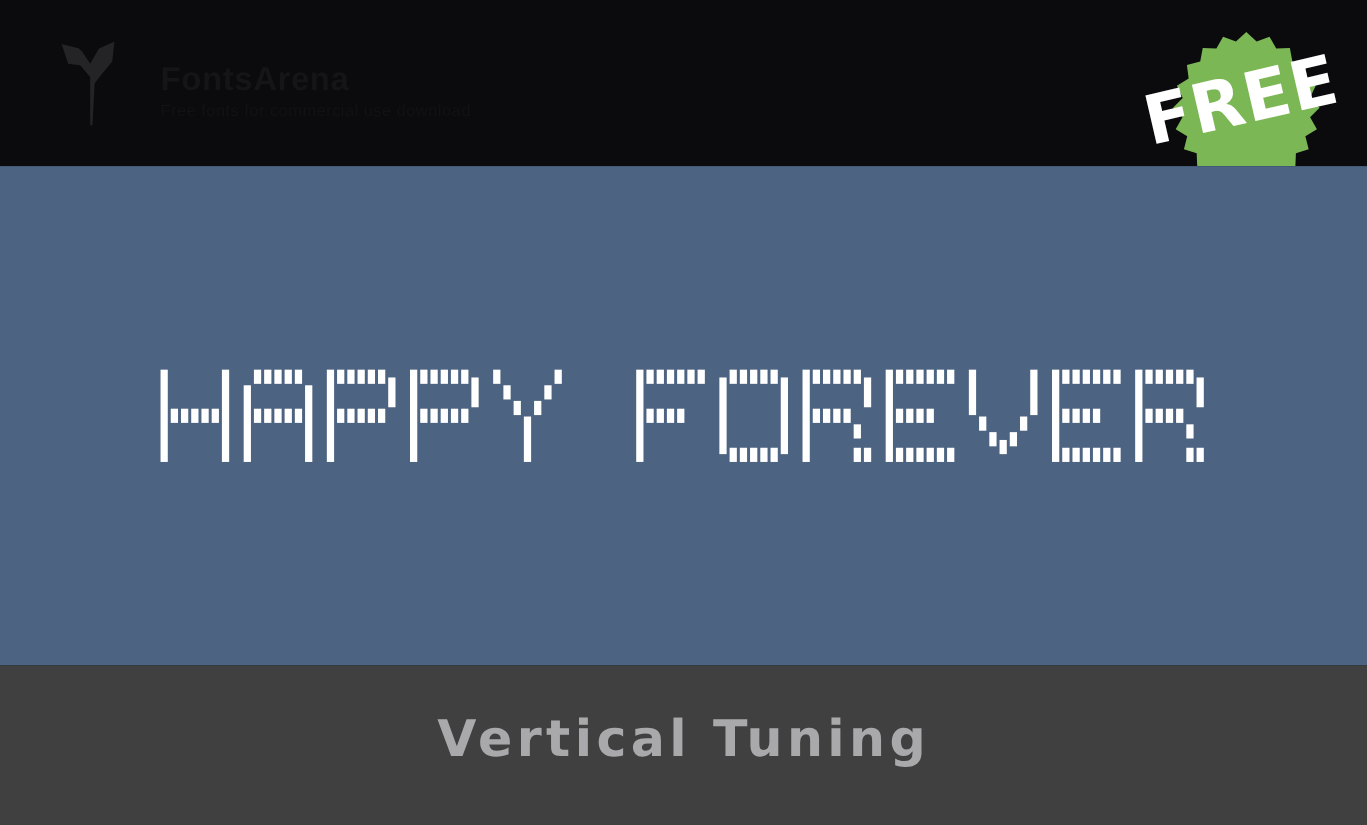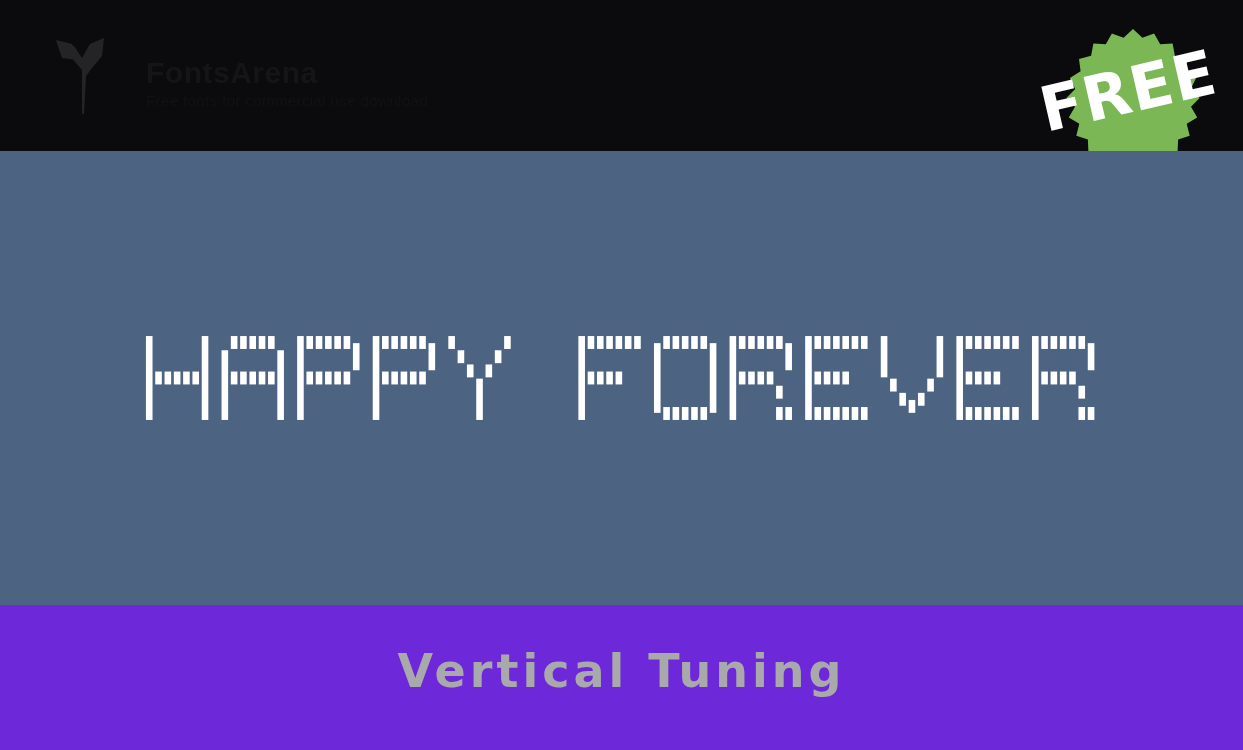--- a/index.html
+++ b/index.html
@@ -45,21 +45,21 @@
     background:#4c6381;
     overflow:hidden;
   }
   #sample-text-svg {
     position:absolute; left:0; top:0; width:1243px; height:454px;
   }
 
   
   #footer-bar {
     position:absolute; left:0; top:605px; width:1243px; height:145px;
-    background:#6d28d9;
+    background:#404040;
   }
   #font-name {
     position:absolute; left:0; top:0; width:1243px; height:145px;
     display:flex; align-items:center; justify-content:center;
     color:#a9a9ab;
     font-size:46px;
     font-weight:bold;
     letter-spacing:4px;
     font-family:"DejaVu Sans", sans-serif;
     padding-bottom:14px;

